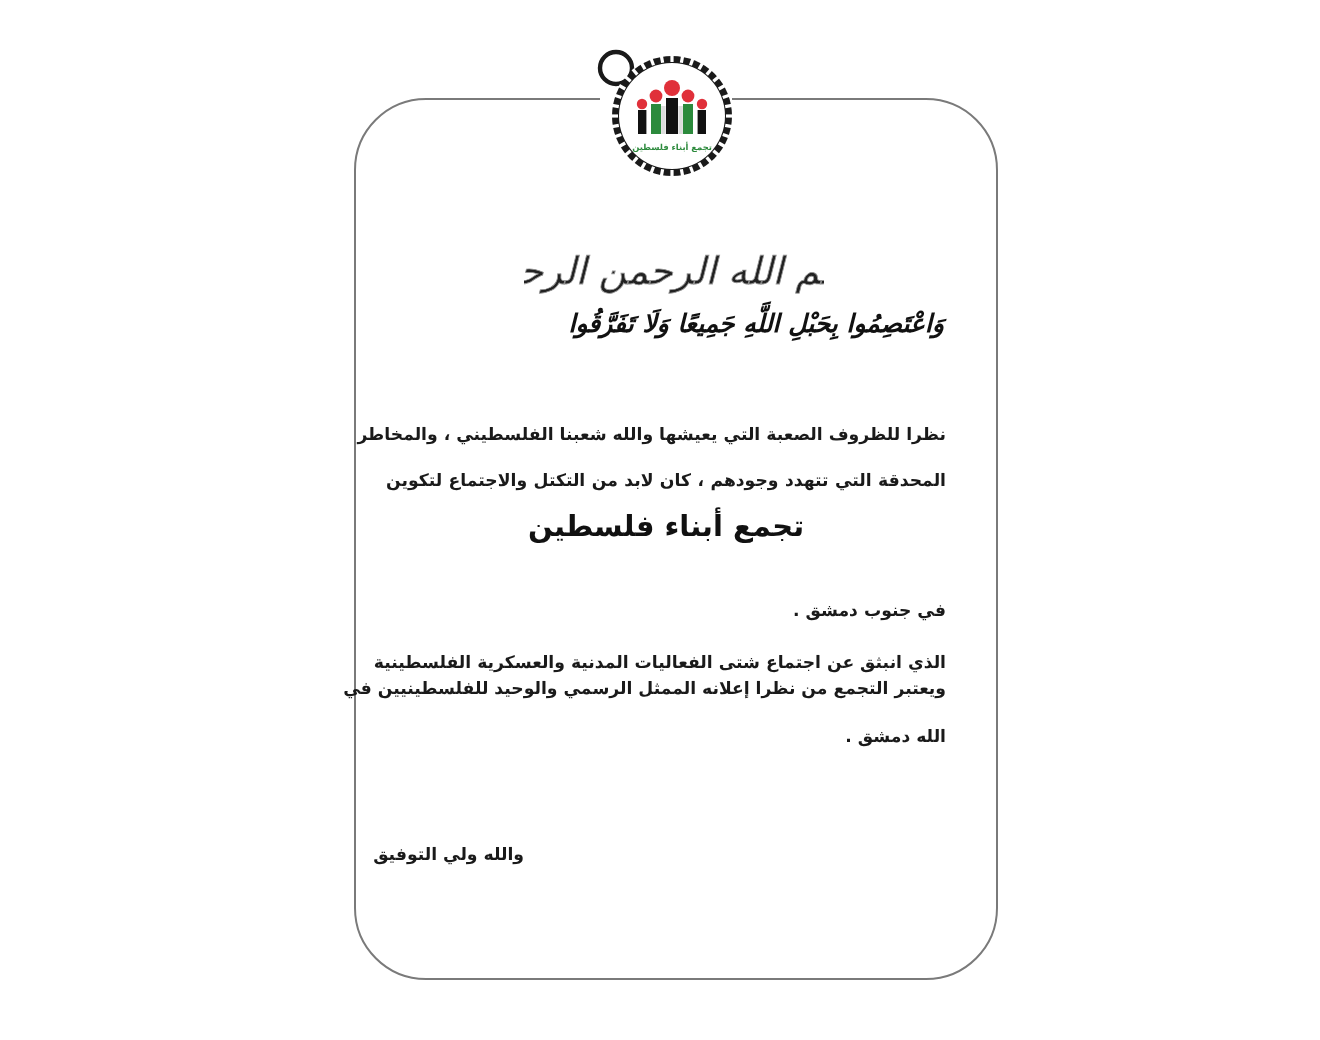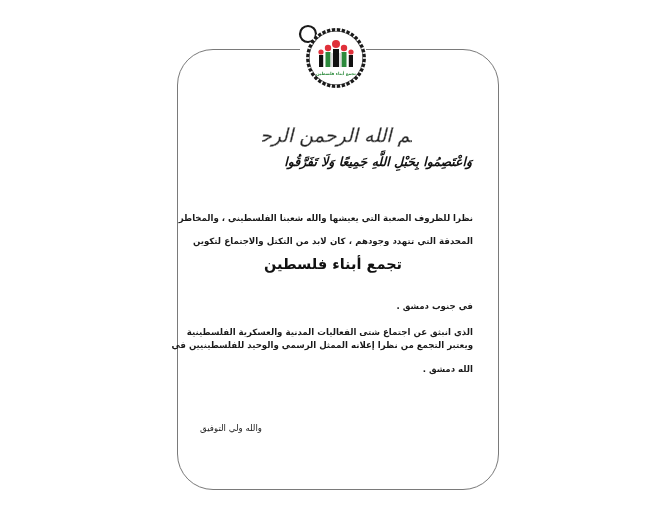--- a/index.html
+++ b/index.html
@@ -96,21 +96,21 @@
     font-size: 14.5px;
     color: #111;
   }
   .closing {
     position: absolute;
     left: 170px;
     top: 423px;
     width: 92px;
     direction: rtl;
     font-family: "DejaVu Sans", sans-serif;
-    font-weight: normal;
+    font-weight: bold;
     font-size: 8.6px;
     color: #1a1a1a;
   }
 </style>
 </head>
 <body>
 
 <div class="frame"></div>
 <div class="logo-gap"></div>
 

